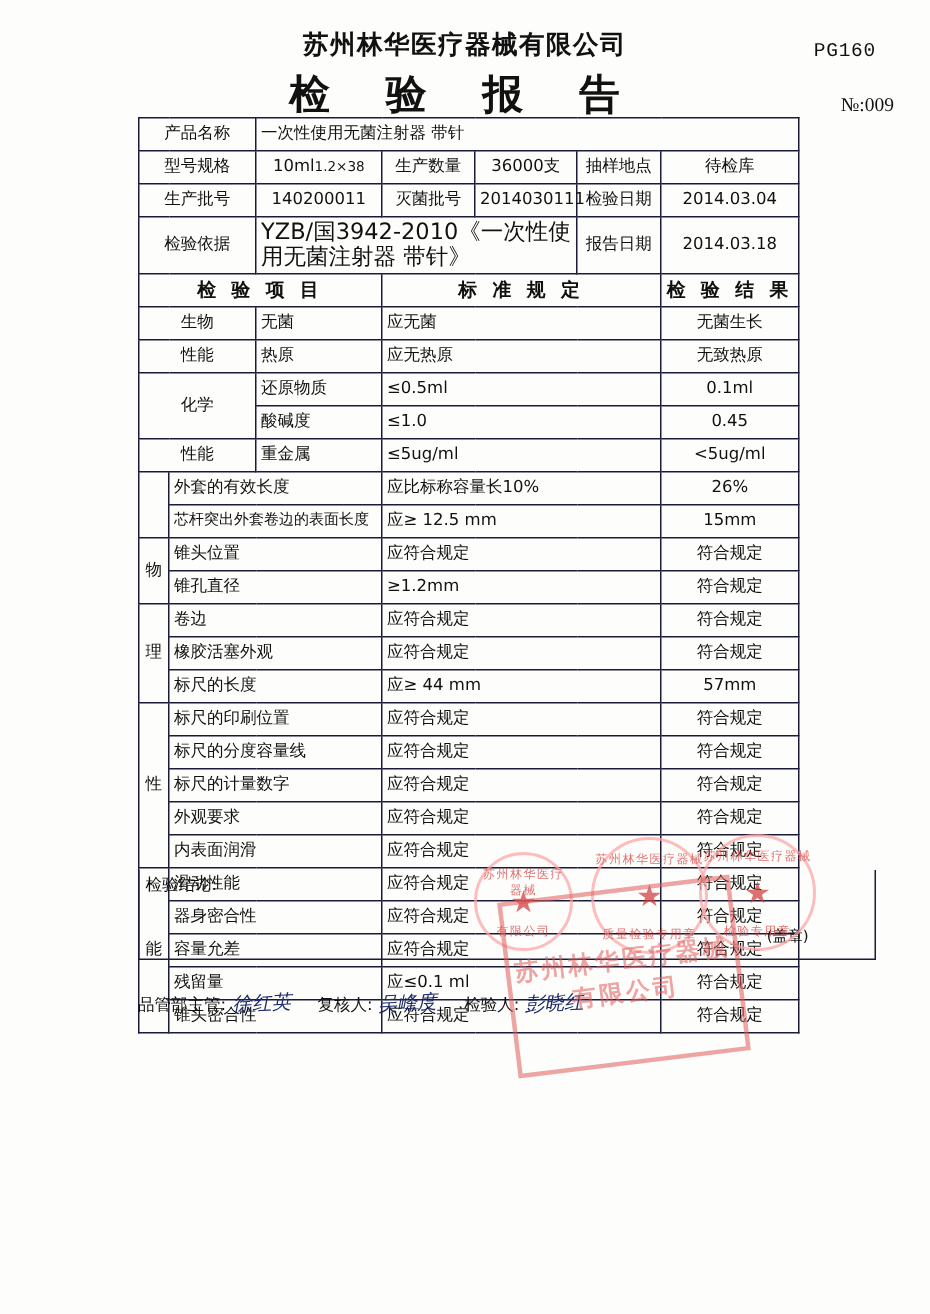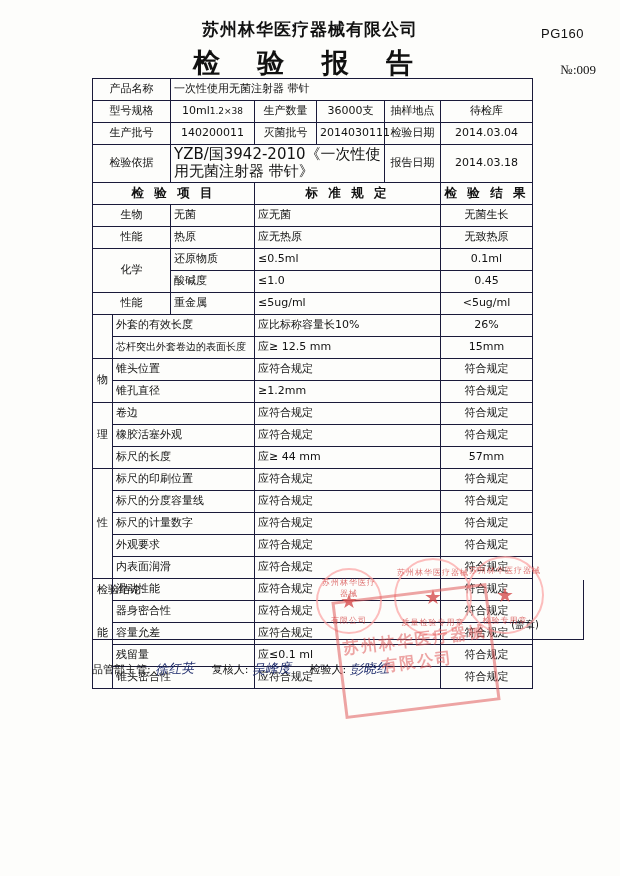--- a/index.html
+++ b/index.html
@@ -23,21 +23,21 @@
     background: #fdfdfb;
   }
 
   
   .doc-code {
     position: absolute;
     right: 36px;
     top: 26px;
     font-size: 13px;
     letter-spacing: .5px;
-    font-family: Liberation Sans, sans-serif;
+    font-family: Liberation Mono, monospace;
   }
   .company {
     position: absolute;
     left: 0; right: 0;
     top: 18px;
     text-align: center;
     font-size: 17px;
     font-weight: bold;
     letter-spacing: 1px;
     font-family: "DejaVu Sans", sans-serif;

